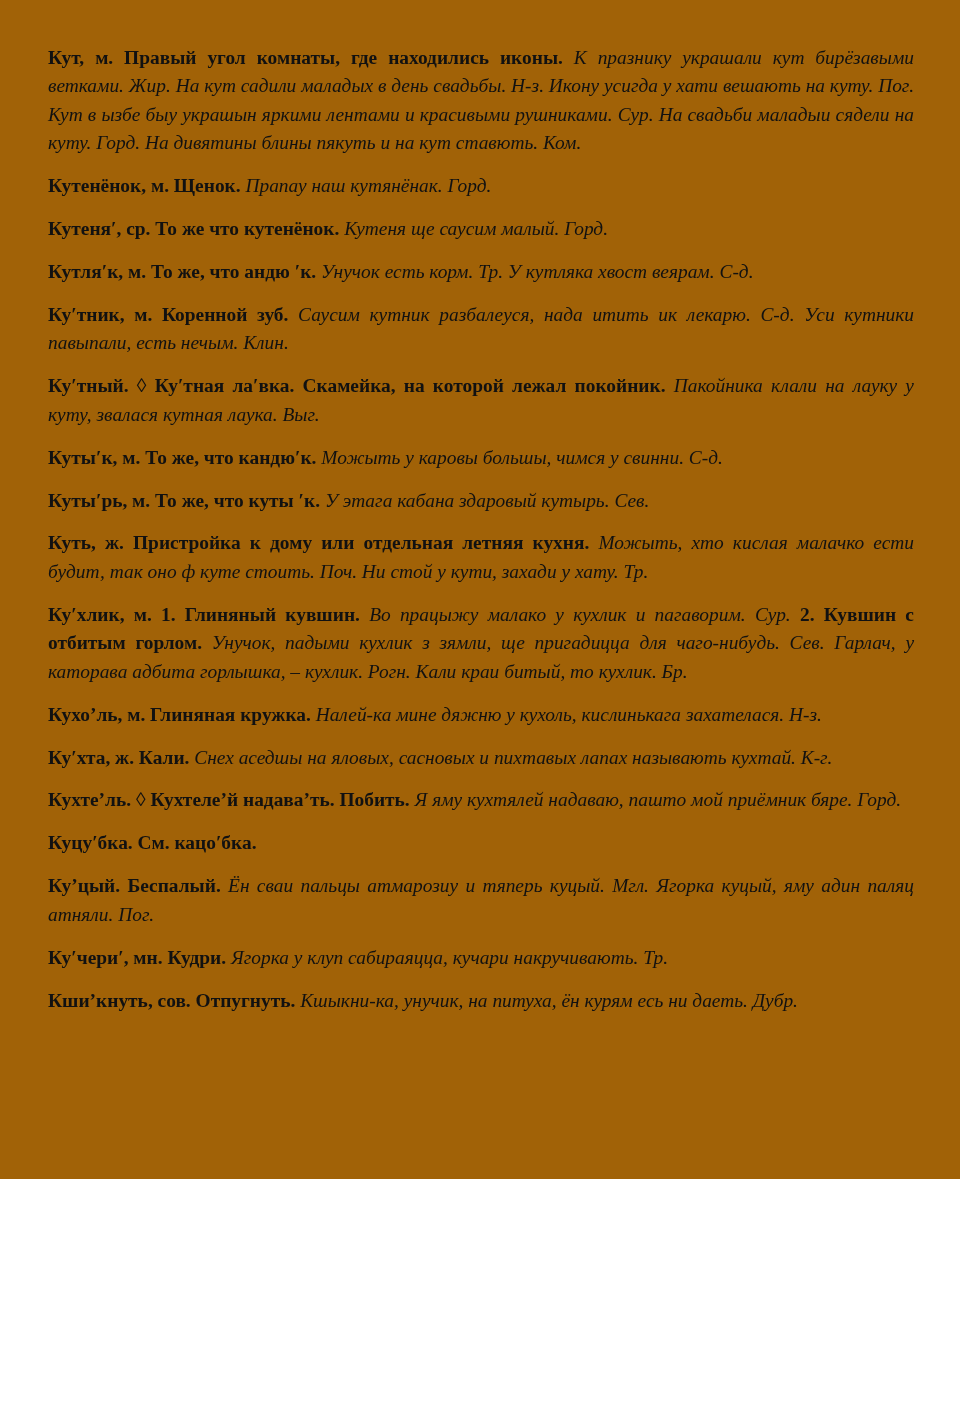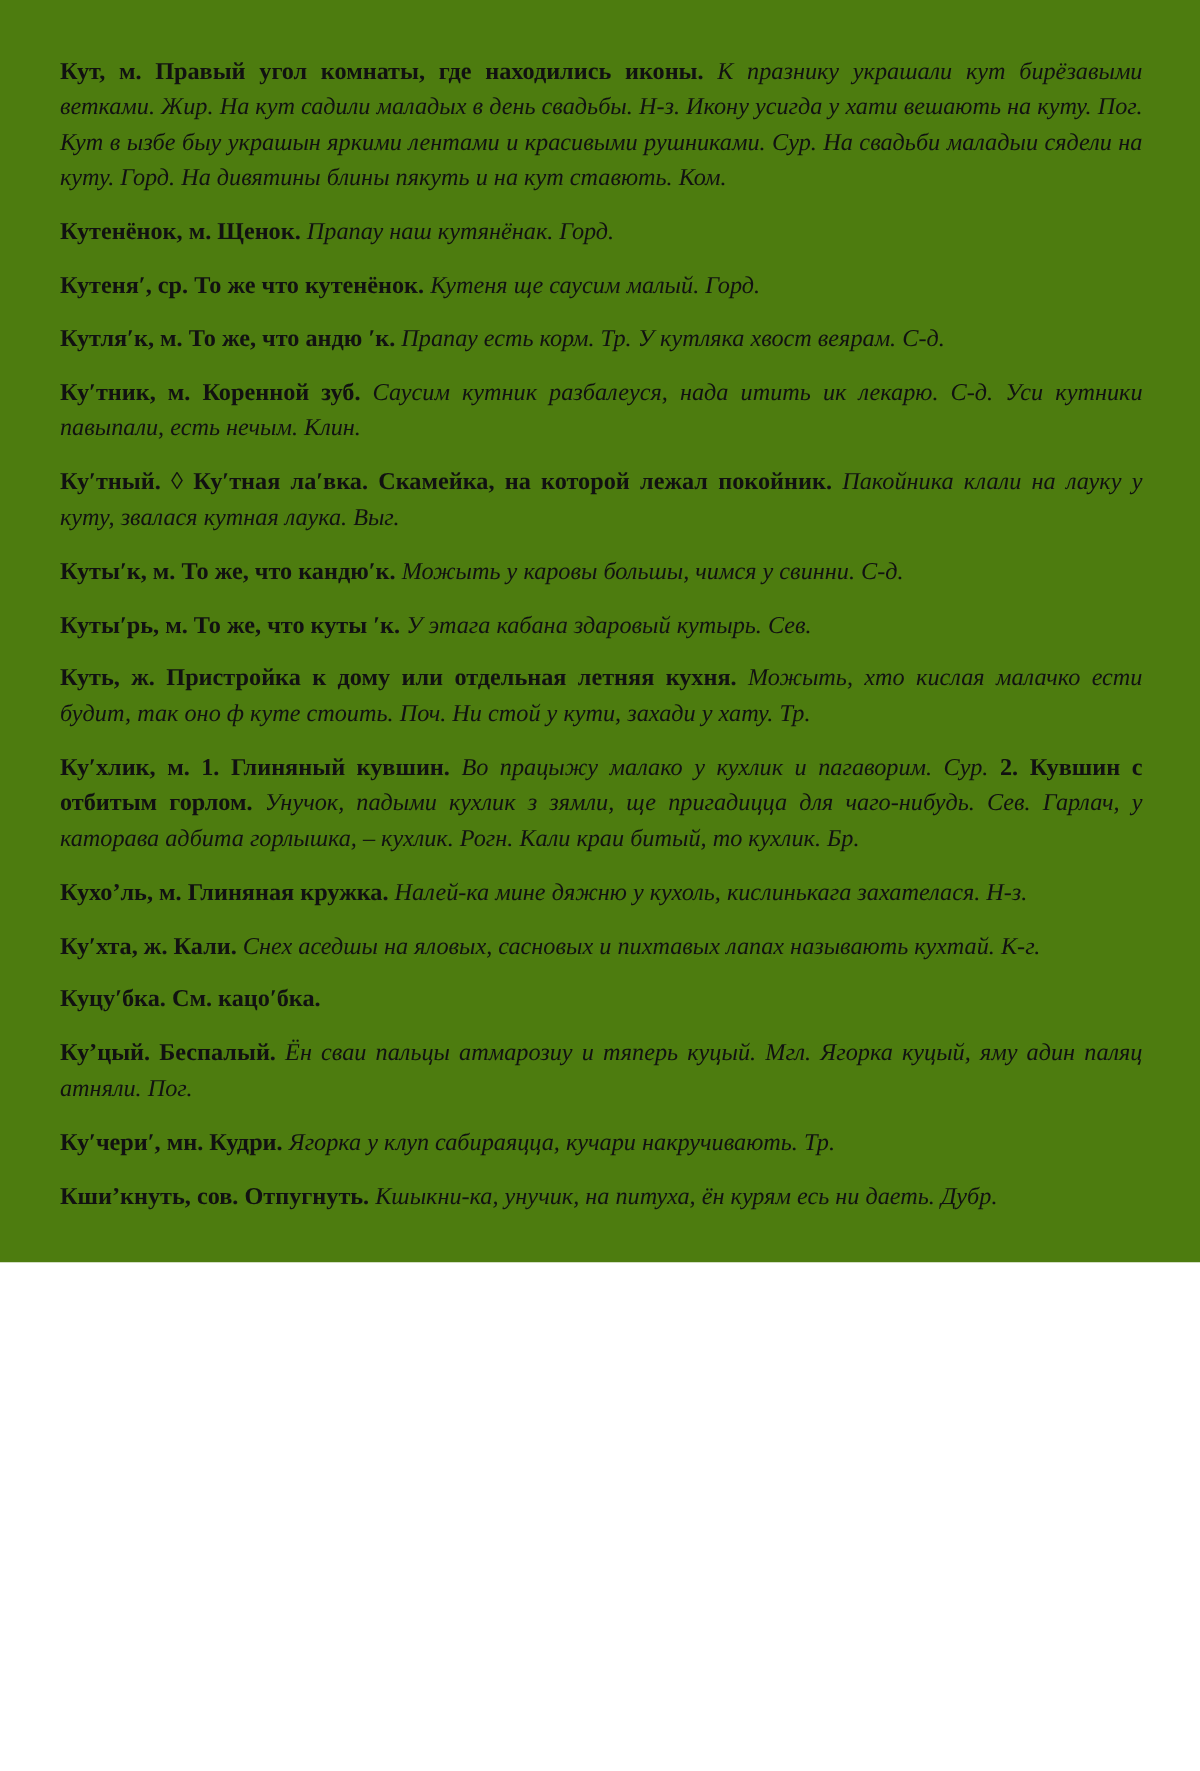--- a/index.html
+++ b/index.html
@@ -4,23 +4,23 @@
 <title>Dictionary page 178</title>
 <style>
   html, body {
     margin: 0;
     padding: 0;
     background: #ffffff;
   }
   .page {
     position: relative;
     width: 960px;
-    height: 1010px;
+    height: 1179px;
     margin: 0 auto;
-    background: #4d7c0f;
+    background: #a16207;
     box-sizing: border-box;
     overflow: hidden;
   }
   .column {
     position: absolute;
     left: 48px;
     top: 44px;
     width: 866px;
   }
   .entry {
@@ -79,21 +79,21 @@
       <span class="ex">Прапау наш кутянёнак. Горд.</span>
     </p>
 
     <p class="entry">
       <span class="hw">Кутеня′, ср. То же что кутенёнок.</span>
       <span class="ex">Кутеня ще саусим малый. Горд.</span>
     </p>
 
     <p class="entry">
       <span class="hw">Кутля′к, м. То же, что андю ′к.</span>
-      <span class="ex">Прапау есть корм. Тр. У кутляка хвост веярам. С-д.</span>
+      <span class="ex">Унучок есть корм. Тр. У кутляка хвост веярам. С-д.</span>
     </p>
 
     <p class="entry">
       <span class="hw">Ку′тник, м. Коренной зуб.</span>
       <span class="ex">Саусим кутник разбалеуся, нада итить ик лекарю. С-д. Уси кутники павыпали, есть нечым. Клин.</span>
     </p>
 
     <p class="entry">
       <span class="hw">Ку′тный.</span>
       <span class="lozenge">◊</span>
@@ -130,20 +130,26 @@
     <p class="entry">
       <span class="hw">Кухо’ль, м. Глиняная кружка.</span>
       <span class="ex">Налей-ка мине дяжню у кухоль, кислинькага захателася. Н-з.</span>
     </p>
 
     <p class="entry">
       <span class="hw">Ку′хта, ж. Кали.</span>
       <span class="ex">Снех аседшы на яловых, сасновых и пихтавых лапах называють кухтай. К-г.</span>
     </p>
 
+    <p class="entry">
+      <span class="hw">Кухте’ль.</span>
+      <span class="lozenge">◊</span>
+      <span class="hw">Кухтеле’й надава’ть. Побить.</span>
+      <span class="ex">Я яму кухтялей надаваю, пашто мой приёмник бяре. Горд.</span>
+    </p>
 
     <p class="entry">
       <span class="hw">Куцу′бка. См. кацо′бка.</span>
       <span class="ex"></span>
     </p>
 
     <p class="entry">
       <span class="hw">Ку’цый. Беспалый.</span>
       <span class="ex">Ён сваи пальцы атмарозиу и тяперь куцый. Мгл. Ягорка куцый, яму адин паляц атняли. Пог.</span>
     </p>

